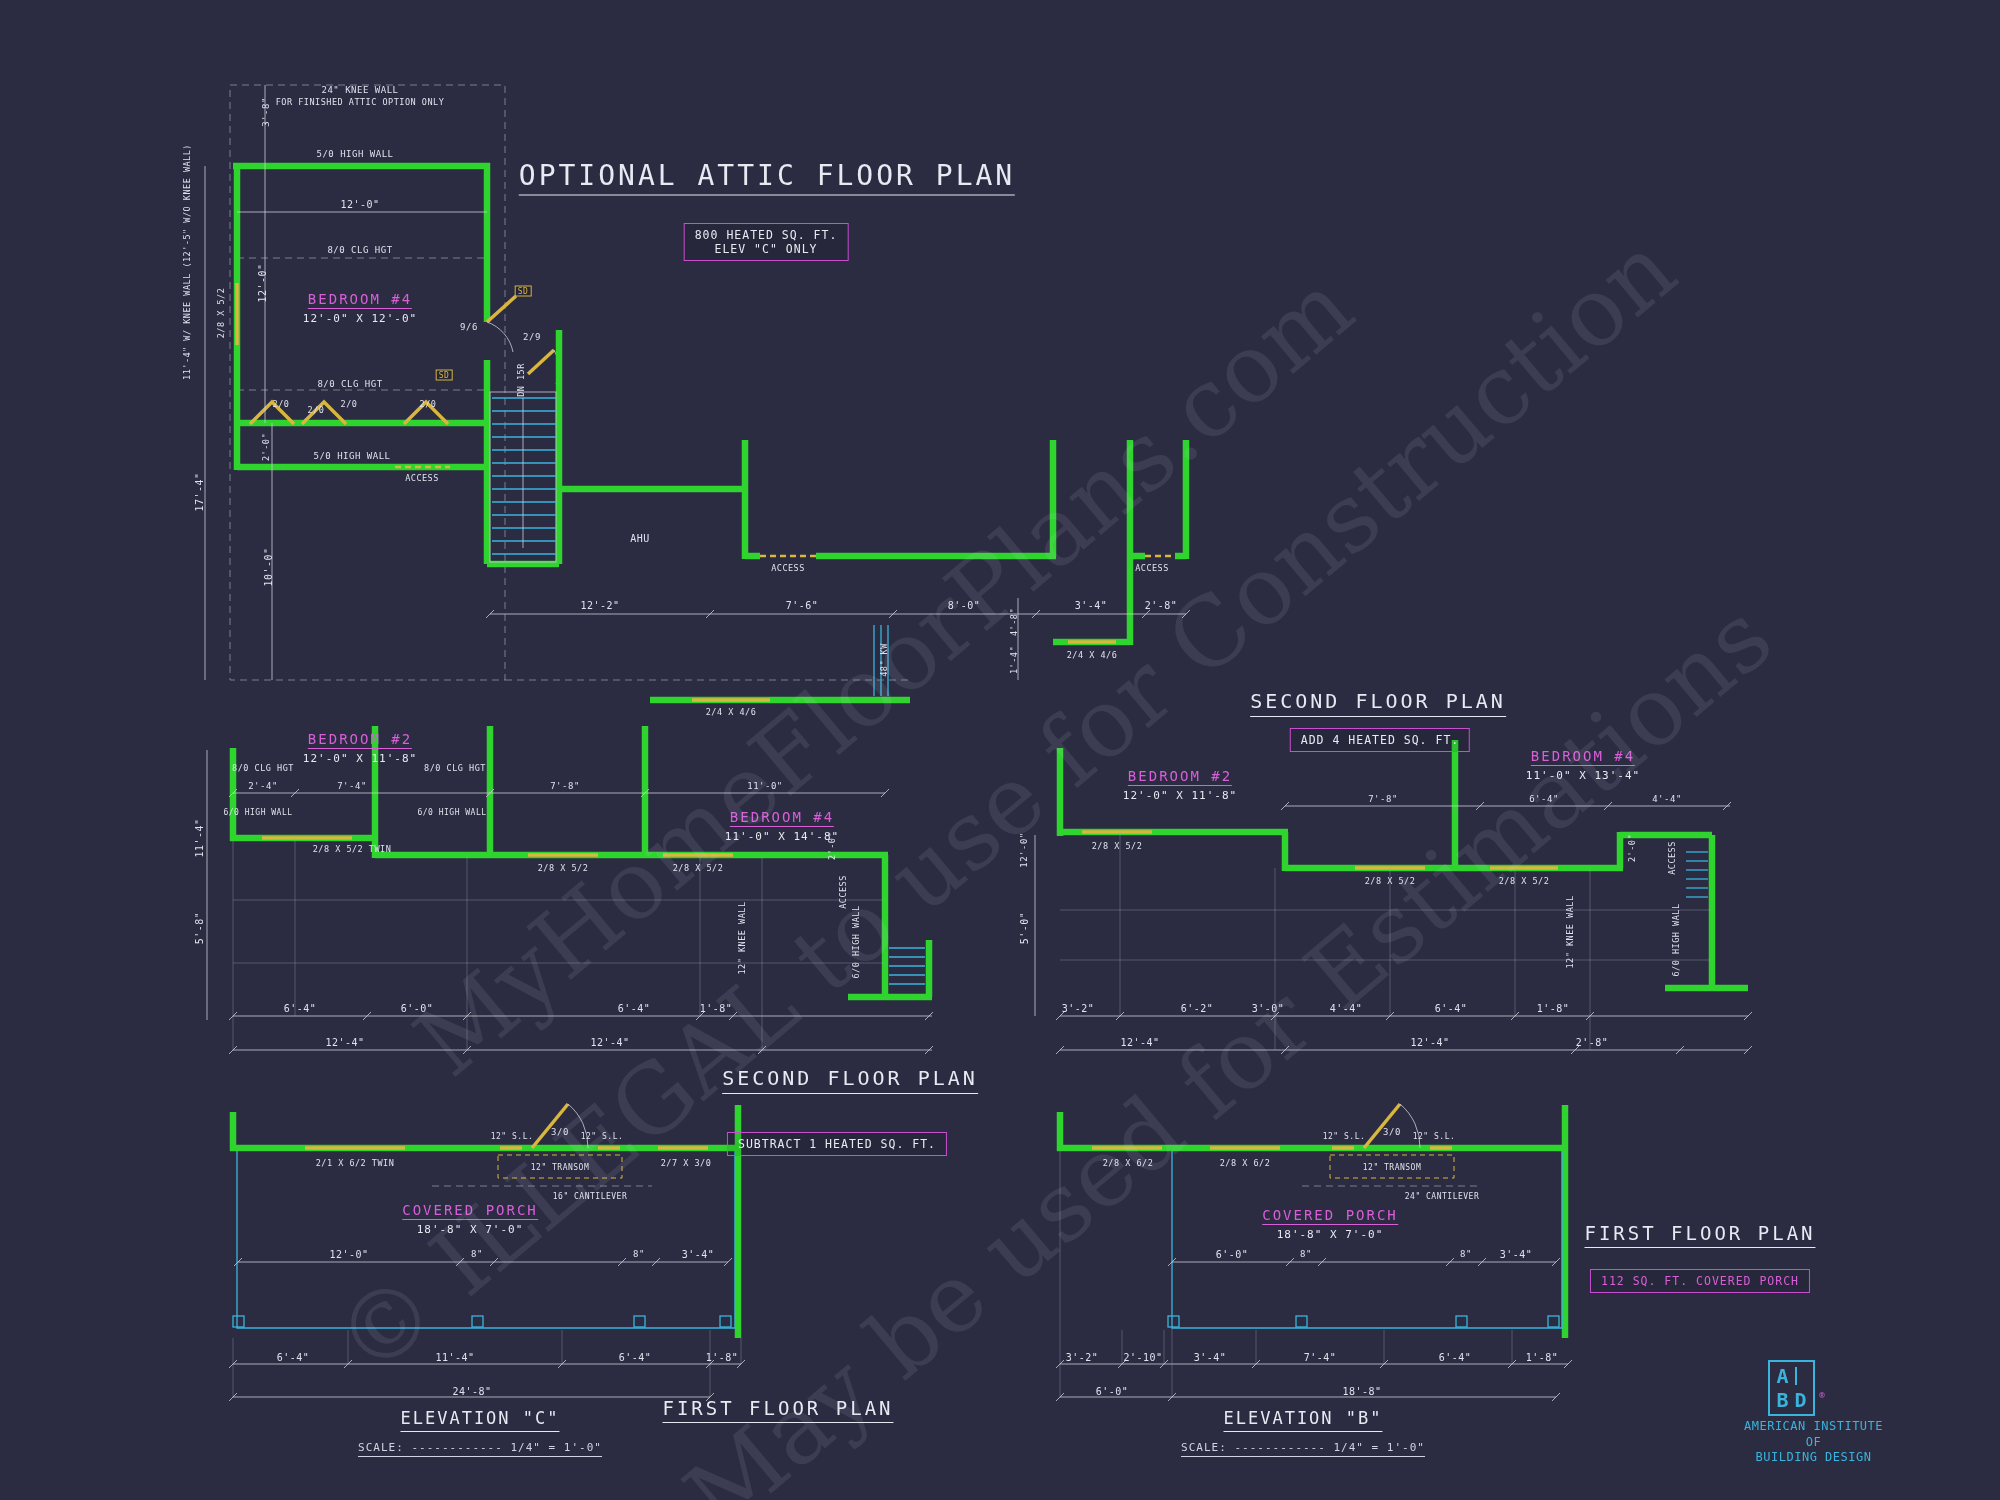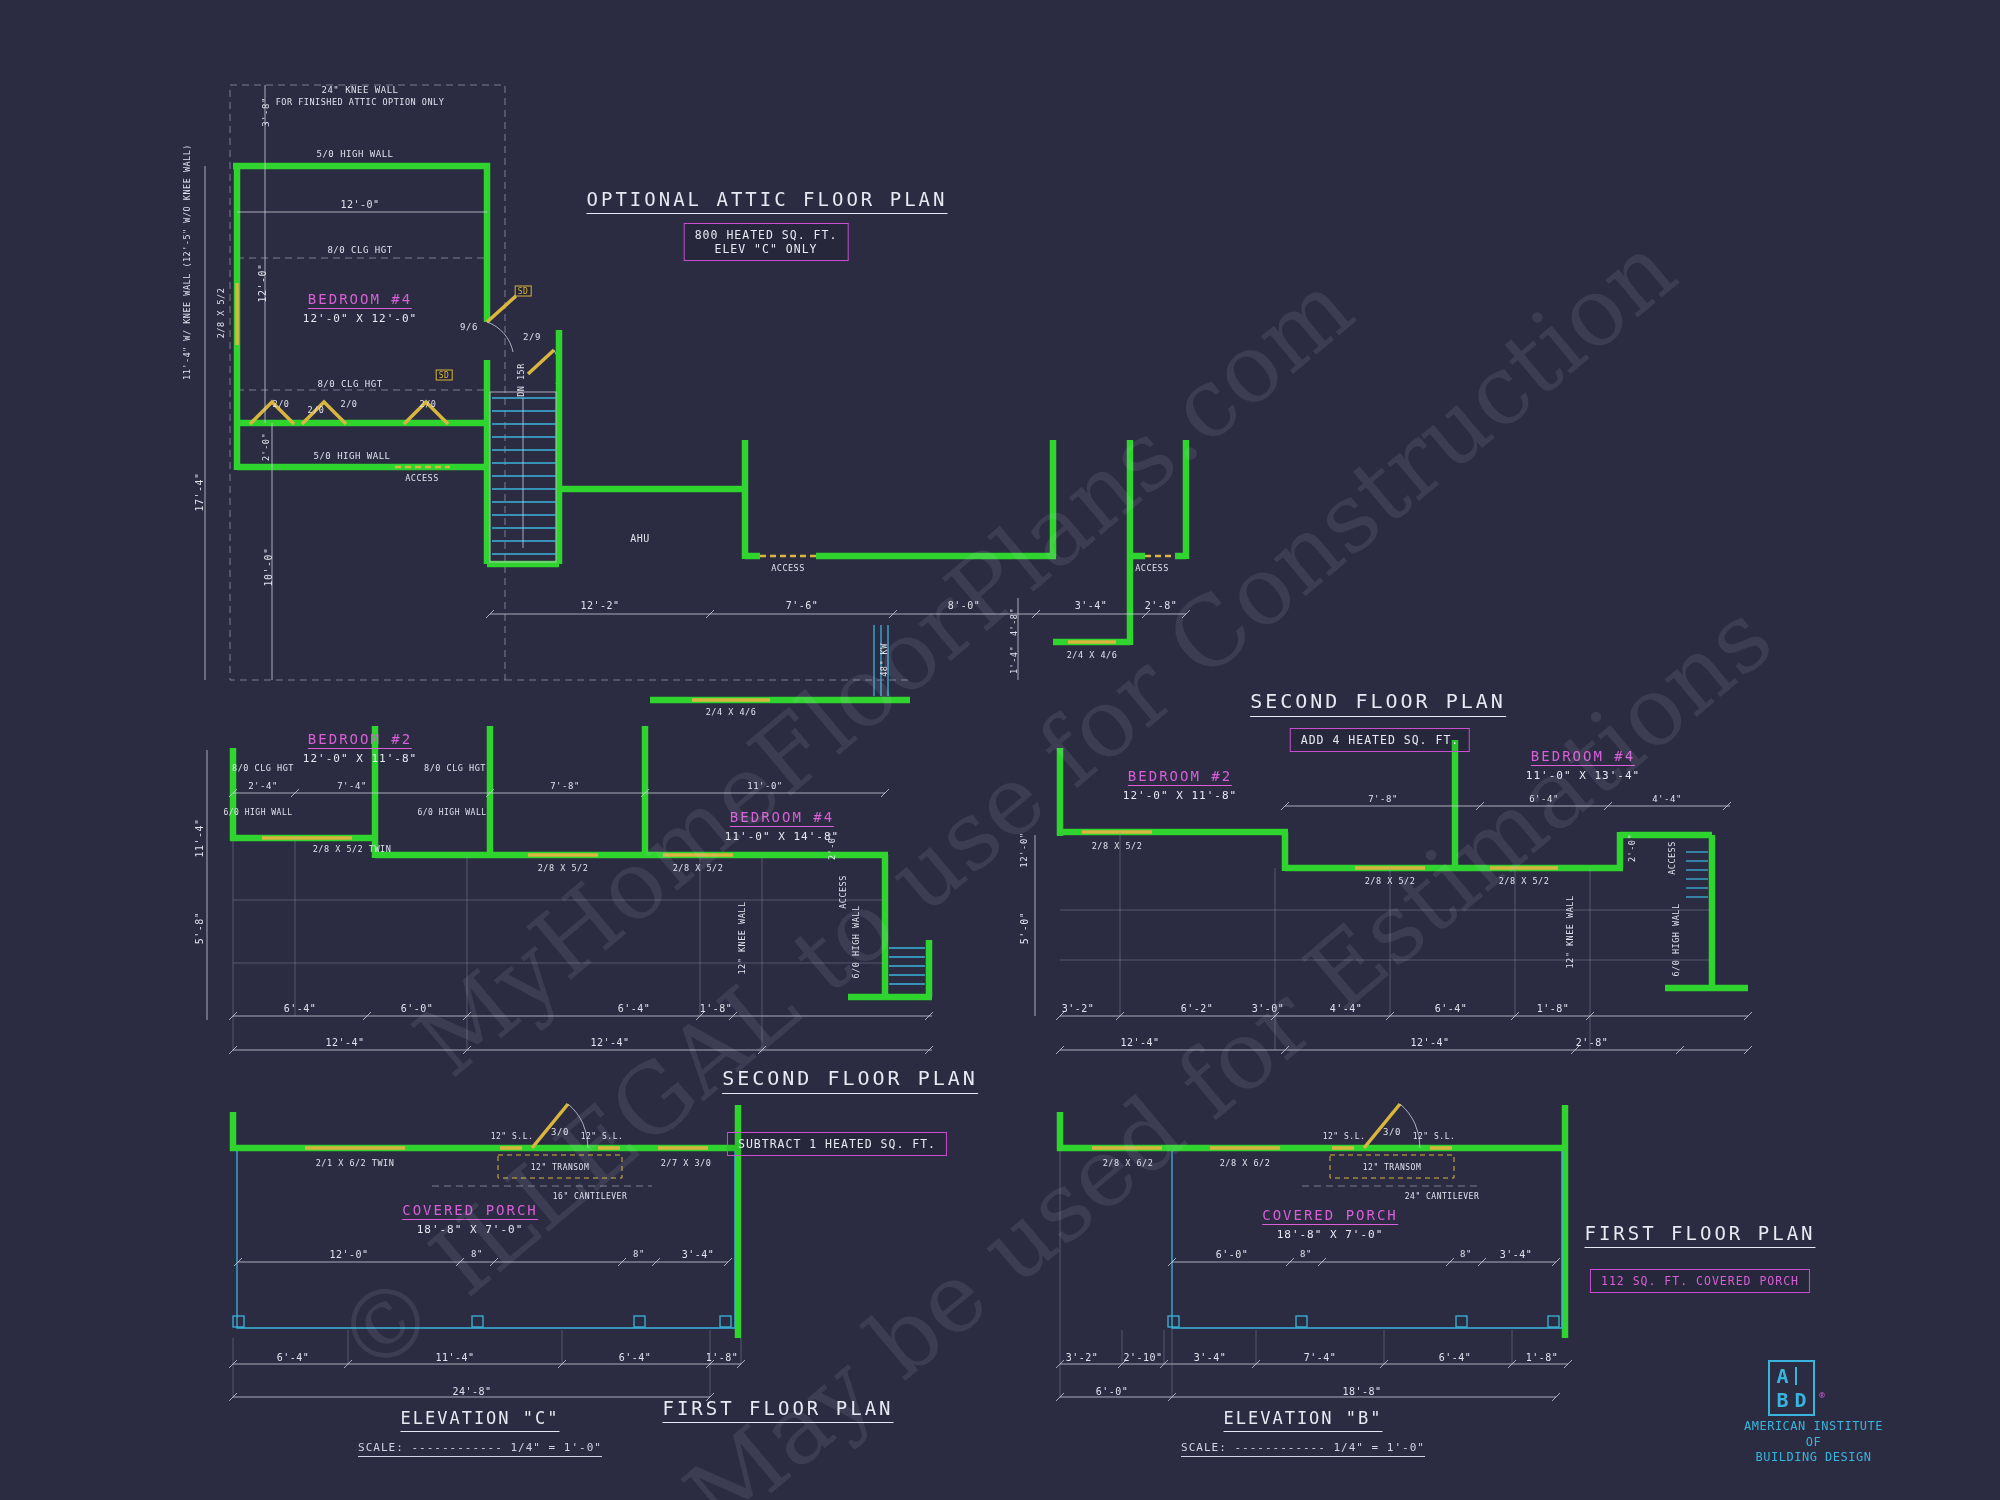--- a/index.html
+++ b/index.html
@@ -14,21 +14,21 @@
   .dashy{stroke:#d9b63e;stroke-width:2.5;fill:none;stroke-dasharray:6 4;}
   .dashyt{stroke:#d9b63e;stroke-width:1;fill:none;stroke-dasharray:5 4;}
   .cy{stroke:#3ab4dc;stroke-width:1.3;fill:none;}
   .cyf{stroke:#3ab4dc;stroke-width:1.3;fill:none;}
   .ann{position:absolute;transform:translate(-50%,-50%);color:#dfe3ec;font-size:11px;
        white-space:nowrap;letter-spacing:.5px;}
   .ann.sd{border:1px solid #d9b63e;color:#d9b63e;padding:0 2px;background:rgba(0,0,0,.15);}
   .title{position:absolute;transform:translate(-50%,-50%);color:#e7eaf2;font-size:20px;
          letter-spacing:3px;white-space:nowrap;text-align:center;}
   .title>span{border-bottom:1.5px solid #e7eaf2;padding-bottom:3px;display:inline-block;}
-  .title.lg{font-size:19px;margin-top:24px;}
+  .title.lg{font-size:28px;}
   .title.md{font-size:19px;}
   .title.sm{font-size:17px;letter-spacing:2px;}
   .scale{position:absolute;transform:translate(-50%,-50%);color:#cfd5e2;font-size:11px;
          letter-spacing:1px;white-space:nowrap;}
   .scale>span{border-bottom:1px solid #cfd5e2;padding-bottom:2px;display:inline-block;}
   .note{position:absolute;transform:translate(-50%,-50%);border:1.5px solid #c94fd0;
         color:#e7eaf2;font-size:11.5px;letter-spacing:1px;padding:4px 10px;text-align:center;
         white-space:nowrap;background:rgba(0,0,0,.08);}
   .note.mg{color:#d85fd8;}
   .room{position:absolute;transform:translate(-50%,-50%);text-align:center;white-space:nowrap;}

